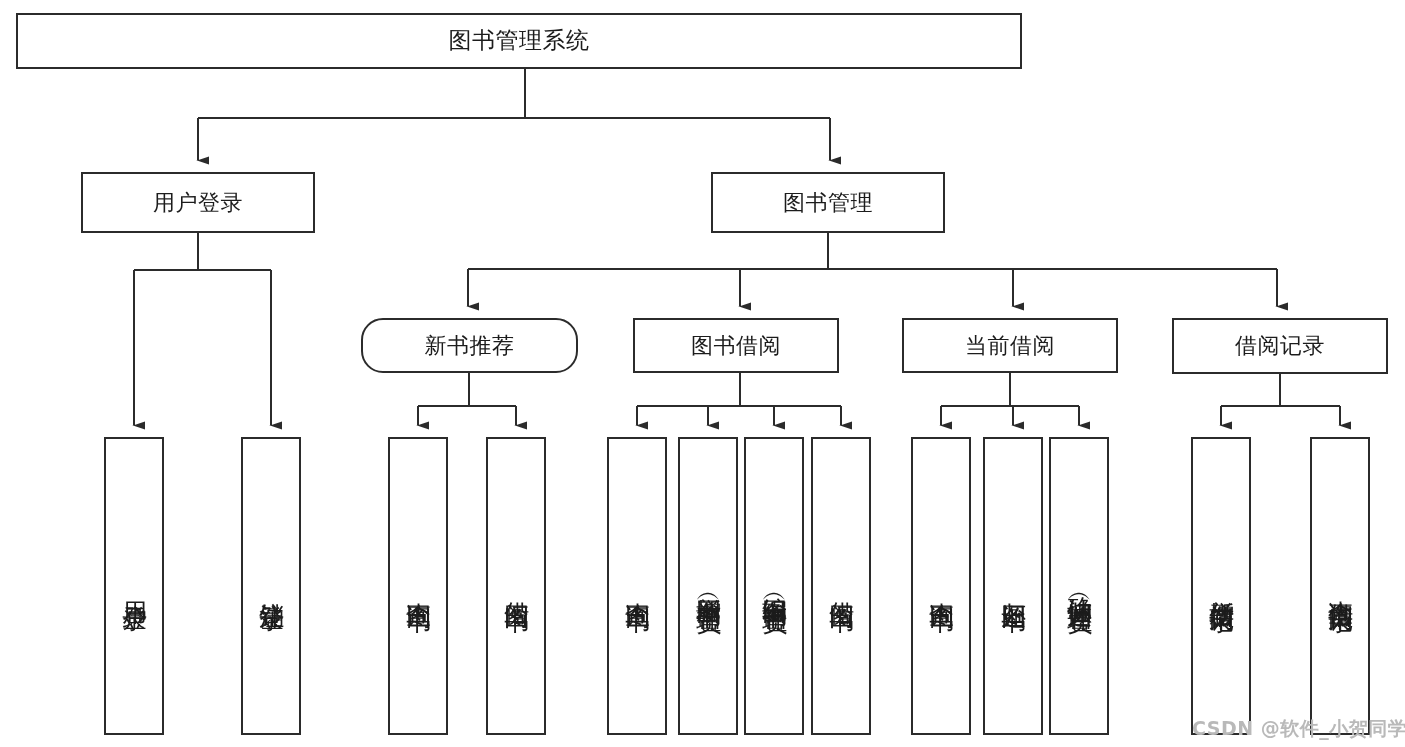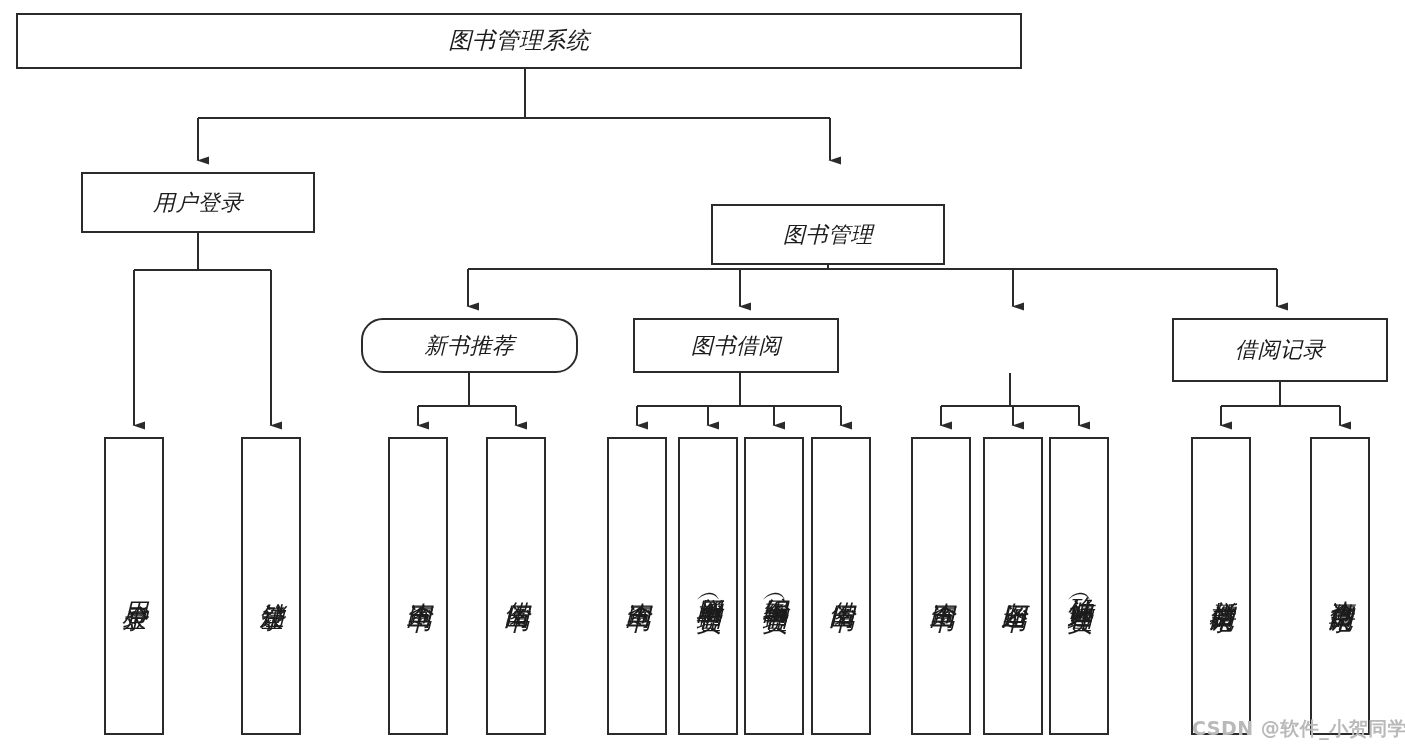--- a/index.html
+++ b/index.html
@@ -29,21 +29,20 @@
   }
   .node {
     position: absolute;
     box-sizing: border-box;
     border: 2px solid #a3a3a3;
     background: #ffffff;
     display: flex;
     align-items: center;
     justify-content: center;
     color: #1c1c1c;
-    font-style: italic;
   }
   .node .label {
     display: block;
     text-align: center;
     line-height: 1.18;
     letter-spacing: 0.5px;
   }
   .node-root .label {
     font-size: 23px;
   }
@@ -152,31 +151,34 @@
     </g>
   </svg>
 
   <div class="node node-root" style="left: 16px; top: 13px; width: 1006px; height: 56px; border-color: rgb(43, 43, 43); background: rgb(255, 255, 255); color: rgb(28, 28, 28);">
     <span class="label">图书管理系统</span>
   </div>
 
   <div class="node node-l2" style="left: 81px; top: 172px; width: 234px; height: 61px; border-color: rgb(43, 43, 43); background: rgb(255, 255, 255); color: rgb(28, 28, 28);">
     <span class="label">用户登录</span>
   </div>
-  <div class="node node-l2" style="left: 711px; top: 172px; width: 234px; height: 61px; border-color: rgb(43, 43, 43); background: rgb(255, 255, 255); color: rgb(28, 28, 28); margin-top: 32px;">
+  <div class="node node-l2" style="left: 711px; top: 172px; width: 234px; height: 61px; border-color: rgb(43, 43, 43); background: rgb(255, 255, 255); color: rgb(28, 28, 28);">
     <span class="label">图书管理</span>
   </div>
 
   <div class="node node-l3" style="left: 361px; top: 318px; width: 217px; height: 55px; border-color: rgb(43, 43, 43); background: rgb(255, 255, 255); color: rgb(28, 28, 28); border-radius: 22px;">
     <span class="label">新书推荐</span>
   </div>
   <div class="node node-l3" style="left: 633px; top: 318px; width: 206px; height: 55px; border-color: rgb(43, 43, 43); background: rgb(255, 255, 255); color: rgb(28, 28, 28);">
     <span class="label">图书借阅</span>
   </div>
-  <div class="node node-l3" style="left: 1172px; top: 318px; width: 216px; height: 64px; border-color: rgb(43, 43, 43); background: rgb(255, 255, 255); color: rgb(28, 28, 28);">
+  <div class="node node-l3" style="left: 902px; top: 318px; width: 216px; height: 55px; border-color: rgb(43, 43, 43); background: rgb(255, 255, 255); color: rgb(28, 28, 28);">
+    <span class="label">当前借阅</span>
+  </div>
+  <div class="node node-l3" style="left: 1172px; top: 318px; width: 216px; height: 56px; border-color: rgb(43, 43, 43); background: rgb(255, 255, 255); color: rgb(28, 28, 28);">
     <span class="label">借阅记录</span>
   </div>
 
   <div class="node node-leaf" style="left: 104px; top: 437px; width: 60px; height: 298px; border-color: rgb(43, 43, 43); background: rgb(255, 255, 255); color: rgb(28, 28, 28);">
     <span class="label">用户登录</span>
   </div>
   <div class="node node-leaf" style="left: 241px; top: 437px; width: 60px; height: 298px; border-color: rgb(43, 43, 43); background: rgb(255, 255, 255); color: rgb(28, 28, 28);">
     <span class="label">注销登录</span>
   </div>
   <div class="node node-leaf" style="left: 388px; top: 437px; width: 60px; height: 298px; border-color: rgb(43, 43, 43); background: rgb(255, 255, 255); color: rgb(28, 28, 28);">

